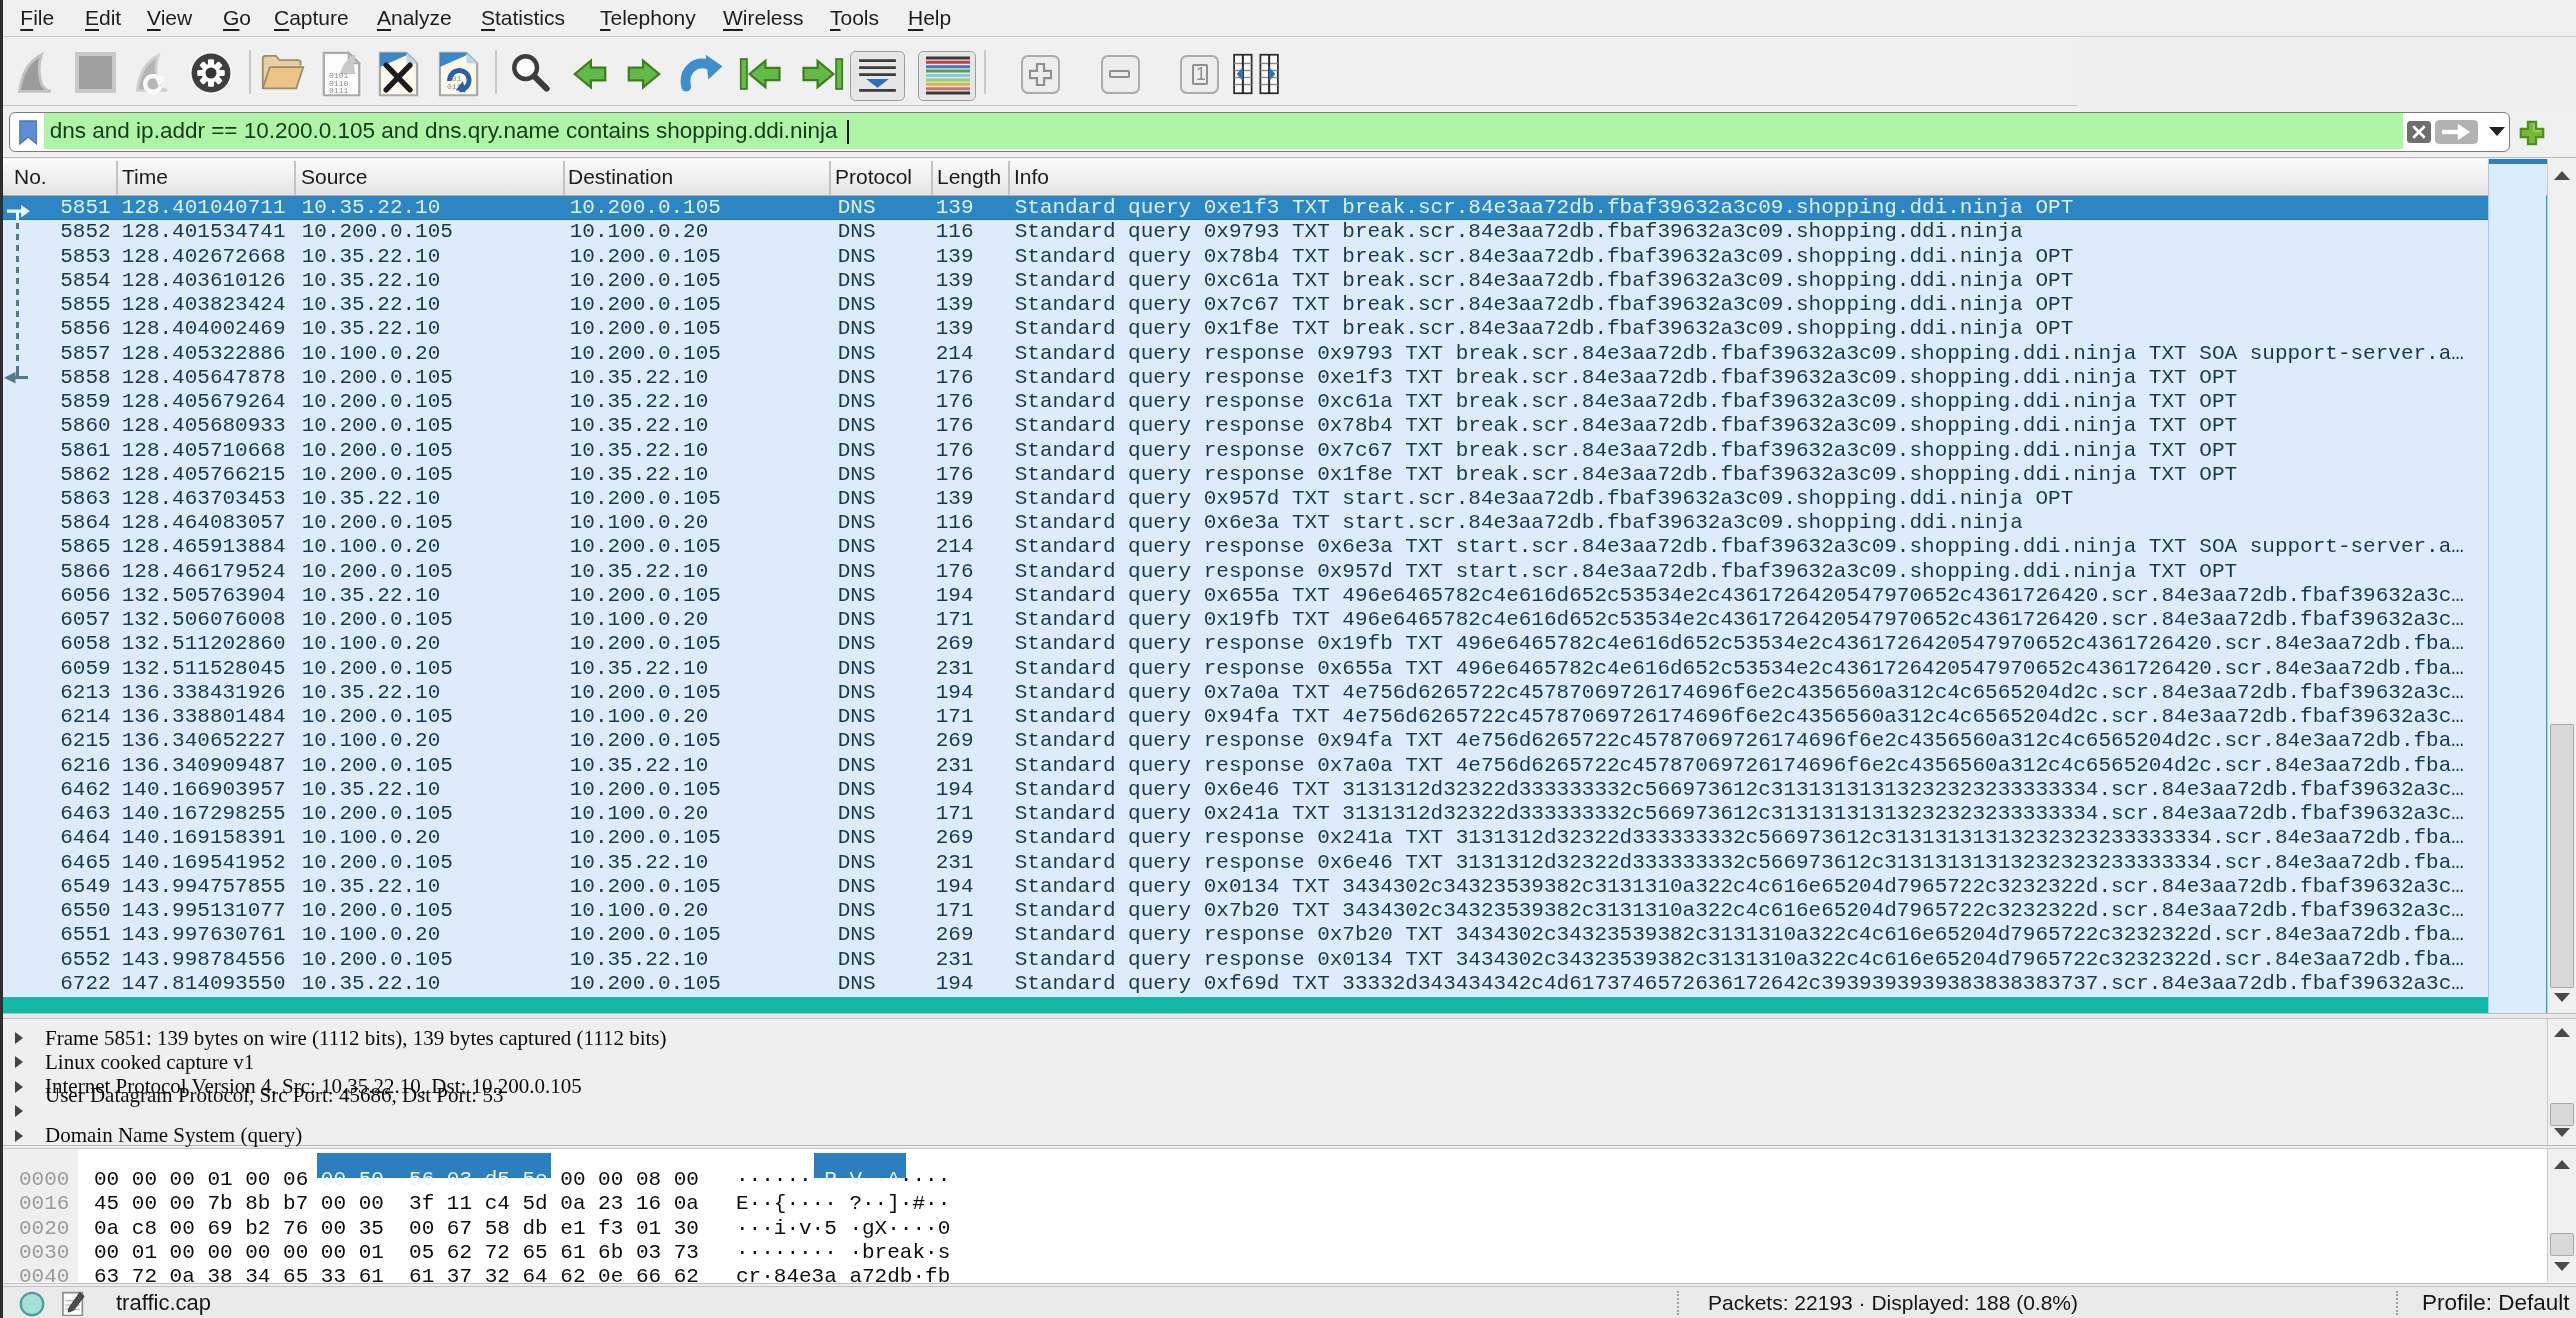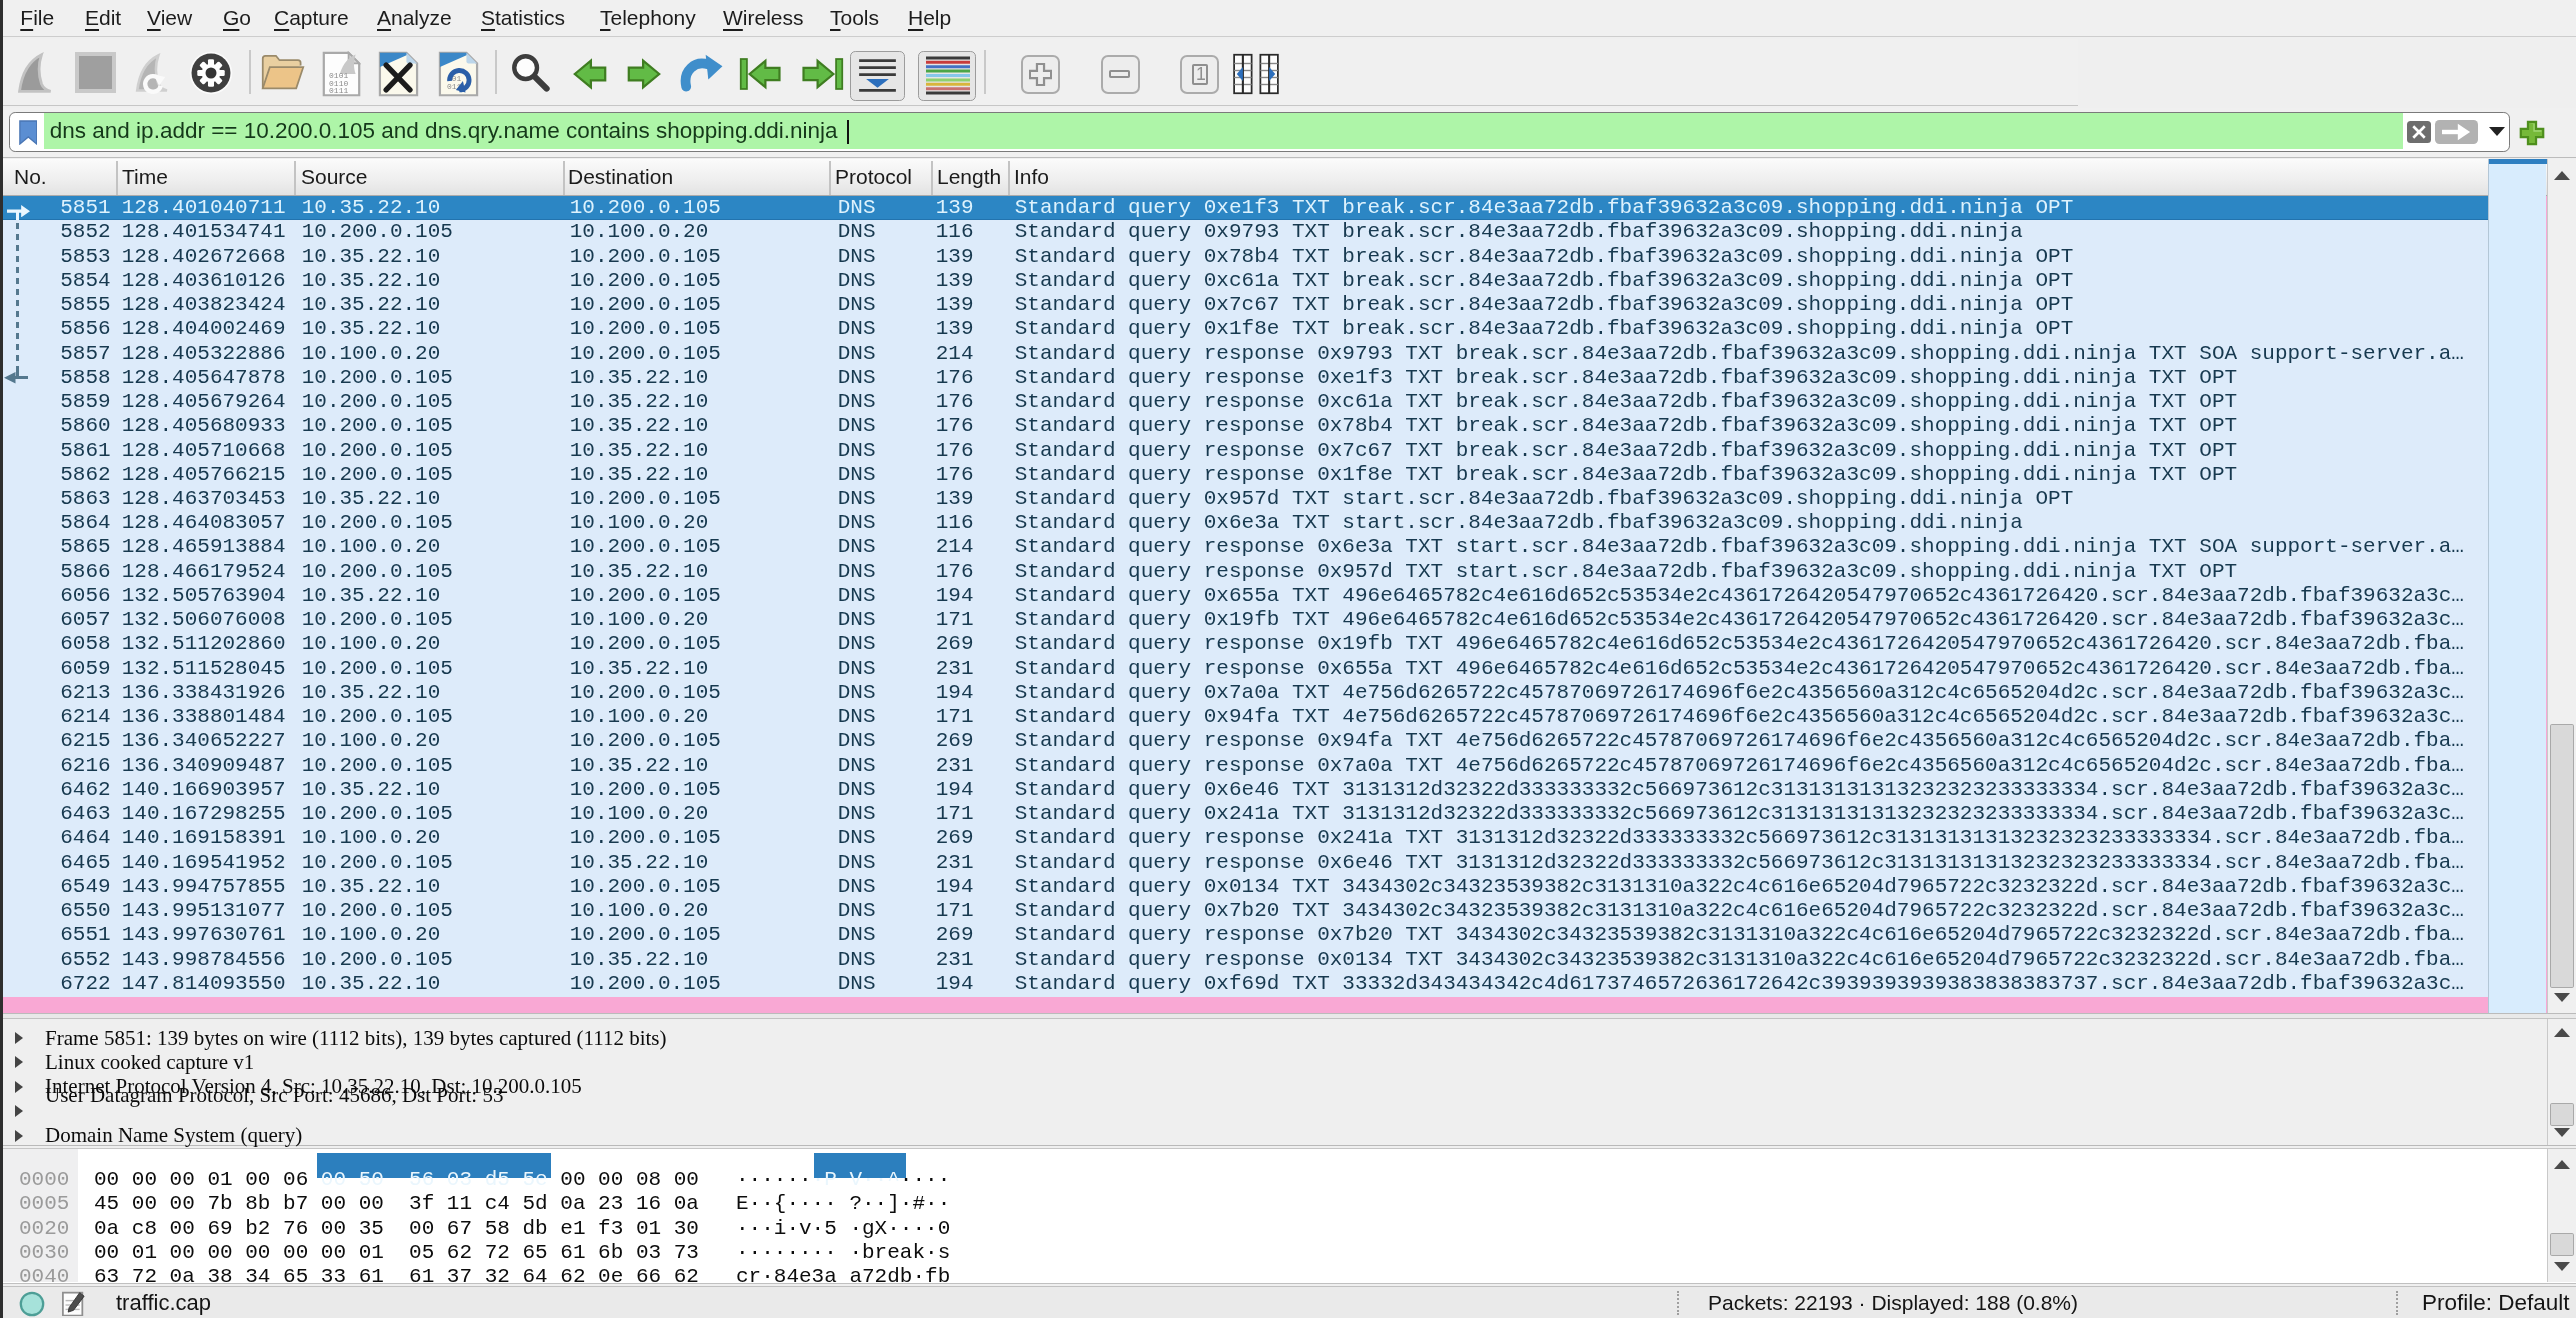--- a/index.html
+++ b/index.html
@@ -16,21 +16,21 @@
 #filterbar{position:absolute;left:0;top:108px;width:2576px;height:50px;background:#f0f0f0;border-bottom:1.8px solid #bcbcbc}
 #ffield{position:absolute;left:8.8px;top:4.4px;width:2501px;height:40px;background:#fff;border:1.8px solid #7a7a7a;border-radius:6.2px;overflow:hidden}
 #fgreen{position:absolute;left:34px;top:0;width:2359px;height:36px;background:#aef5a8}
 #fsep{position:absolute;left:34px;top:0;width:1.8px;height:36px;background:#b0b0b0}
 #ftext{position:absolute;left:40px;top:0;height:36px;line-height:36px;font-size:22.5px;color:#15391a;white-space:pre}
 #fcursor{position:absolute;top:6.2px;width:1.8px;height:24px;background:#111}
 #fx{position:absolute;left:2397px;top:8px;width:24px;height:22px;background:#6e6e6e;border-radius:3.5px}
 #fgo{position:absolute;left:2425px;top:7px;width:43px;height:24px;background:#b2b2b2;border-radius:4.4px}
 #fdrop{position:absolute;left:2479px;top:13.3px;width:0;height:0;border-left:8px solid transparent;border-right:8px solid transparent;border-top:9.7px solid #222}
 
-#plist{position:absolute;left:0;top:159px;width:2576px;height:854px;background:#f9a8d4;overflow:hidden}
+#plist{position:absolute;left:0;top:159px;width:2576px;height:854px;background:#14b8a6;overflow:hidden}
 #phead{position:absolute;left:0;top:0;width:2576px;height:37px;background:linear-gradient(#fbfbfb,#eeeeee 60%,#e3e3e3);border-bottom:1.8px solid #ababab}
 .hl{position:absolute;top:0;height:35px;line-height:35px;font-size:21px;color:#1b1b1b}
 .hsep{position:absolute;top:1.8px;height:34px;width:1.8px;background:#c3c3c3}
 .prow{position:absolute;left:2.7px;width:2486px;height:25px;background:#ddebfa;color:#17394f;
  font-family:"Liberation Mono",monospace;font-size:21px;line-height:24px;white-space:pre}
 .prow.sel{background:#2c86c4;color:#ddf2fd;box-shadow:inset 0 -1.8px 0 #1f6ea6}
 .prow span{position:absolute;top:0;height:24px}
 .c1{left:0;width:108px;text-align:right}
 .c2{left:119px}.c3{left:299px}.c4{left:567px}.c5{left:835px}
 .c6{left:933px;width:68px;text-align:left}
@@ -344,21 +344,21 @@
         <div class="sb-up" style="top:8.8px"></div>
         <div class="sb-thumb" style="top:84px;height:23px"></div>
         <div class="sb-dn" style="top:109px"></div>
       </div>
     </div>
     <div id="hex">
       <div id="hexoff"></div>
       <div class="hlr" style="left:317px;top:4px;width:234px;height:25px"></div>
       <div class="hlr" style="left:814px;top:4px;width:92px;height:25px"></div>
       <div class="xrow" style="top:4px"><span class="xoff">0000</span><span class="xhex">00 00 00 01 00 06 <span class="wt">00 50  56 03 d5 5e</span> 00 00 08 00</span><span class="xasc">······<span class="wt">·P V··^</span>····</span></div>
-      <div class="xrow" style="top:28px"><span class="xoff">0005</span><span class="xhex">45 00 00 7b 8b b7 00 00  3f 11 c4 5d 0a 23 16 0a</span><span class="xasc">E··{···· ?··]·#··</span></div>
+      <div class="xrow" style="top:28px"><span class="xoff">0016</span><span class="xhex">45 00 00 7b 8b b7 00 00  3f 11 c4 5d 0a 23 16 0a</span><span class="xasc">E··{···· ?··]·#··</span></div>
       <div class="xrow" style="top:53px"><span class="xoff">0020</span><span class="xhex">0a c8 00 69 b2 76 00 35  00 67 58 db e1 f3 01 30</span><span class="xasc">···i·v·5 ·gX····0</span></div>
       <div class="xrow" style="top:77px"><span class="xoff">0030</span><span class="xhex">00 01 00 00 00 00 00 01  05 62 72 65 61 6b 03 73</span><span class="xasc">········ ·break·s</span></div>
       <div class="xrow" style="top:101px"><span class="xoff">0040</span><span class="xhex">63 72 0a 38 34 65 33 61  61 37 32 64 62 0e 66 62</span><span class="xasc">cr·84e3a a72db·fb</span></div>
       <div class="sbar" style="left:2547px;top:0;width:29px;height:133px">
         <div class="sb-up" style="top:10.6px"></div>
         <div class="sb-thumb" style="top:84px;height:23px"></div>
         <div class="sb-dn" style="top:113px"></div>
       </div>
     </div>
     <div id="status">

